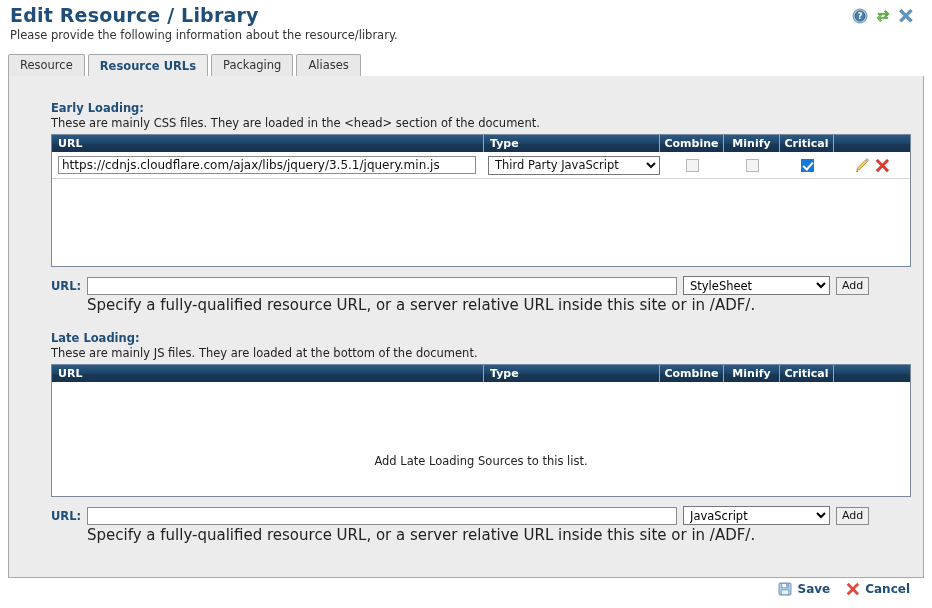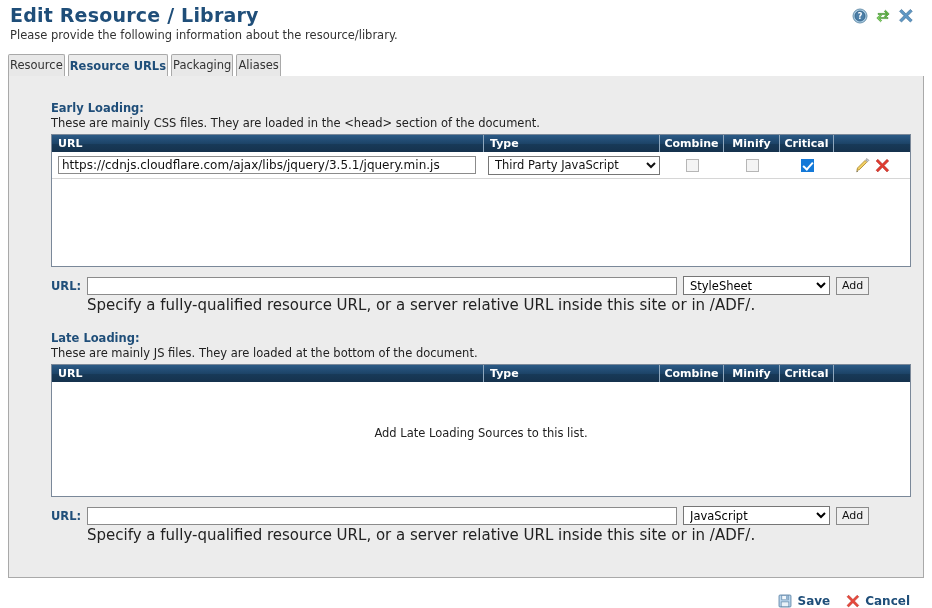--- a/index.html
+++ b/index.html
@@ -61,21 +61,21 @@
     height: 23px;
     display: flex;
     align-items: flex-end;
     gap: 3px;
     border-bottom: 1px solid #a9a9a9;
     box-sizing: border-box;
   }
   .tab {
     height: 22px;
     line-height: 21px;
-    padding: 0 1px;
+    padding: 0 11px;
     font-size: 11.5px;
     color: #333333;
     background: #e8e8e8;
     border: 1px solid #a9a9a9;
     border-bottom: none;
     border-radius: 2px 2px 0 0;
     cursor: pointer;
     box-sizing: border-box;
     white-space: nowrap;
   }
@@ -214,21 +214,21 @@
     width: 4px; height: 8px;
     border: solid #ffffff;
     border-width: 0 2px 2px 0;
     transform: rotate(42deg);
   }
 
   .empty-msg {
     text-align: center;
     font-size: 11.5px;
     color: #222222;
-    padding-top: 44px;
+    padding-top: 72px;
   }
 
   
   .addrow {
     display: flex;
     align-items: center;
     gap: 6px;
     margin-top: 9px;
   }
   .addrow-label {
@@ -281,21 +281,21 @@
 
   
   .footer {
     position: absolute;
     left: 0;
     top: 582px;
     width: 932px;
     height: 26px;
     display: flex;
     justify-content: flex-end;
-    align-items: flex-end;
+    align-items: flex-start;
     gap: 16px;
     padding-right: 22px;
     box-sizing: border-box;
   }
   .footer-btn {
     display: flex;
     align-items: center;
     gap: 5px;
     font-size: 12px;
     font-weight: bold;

